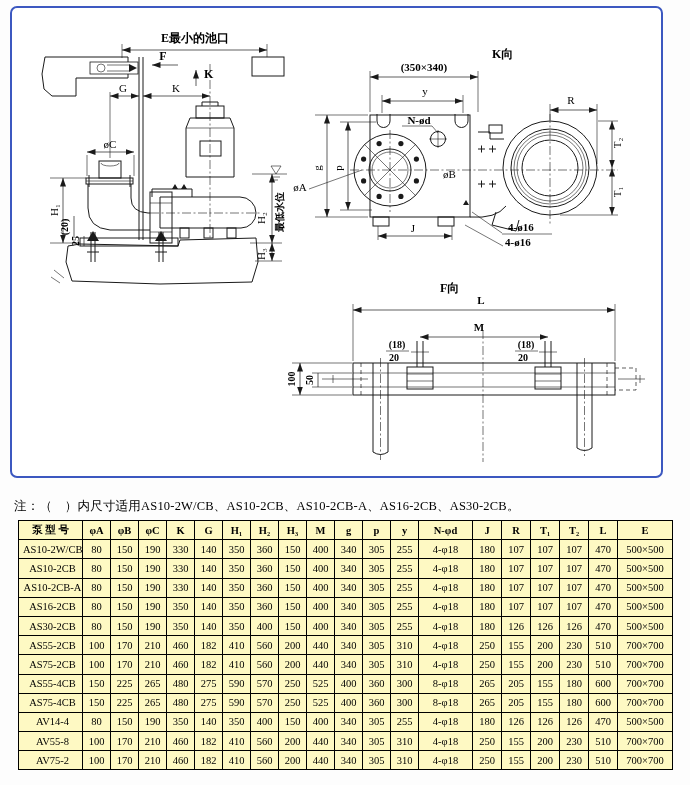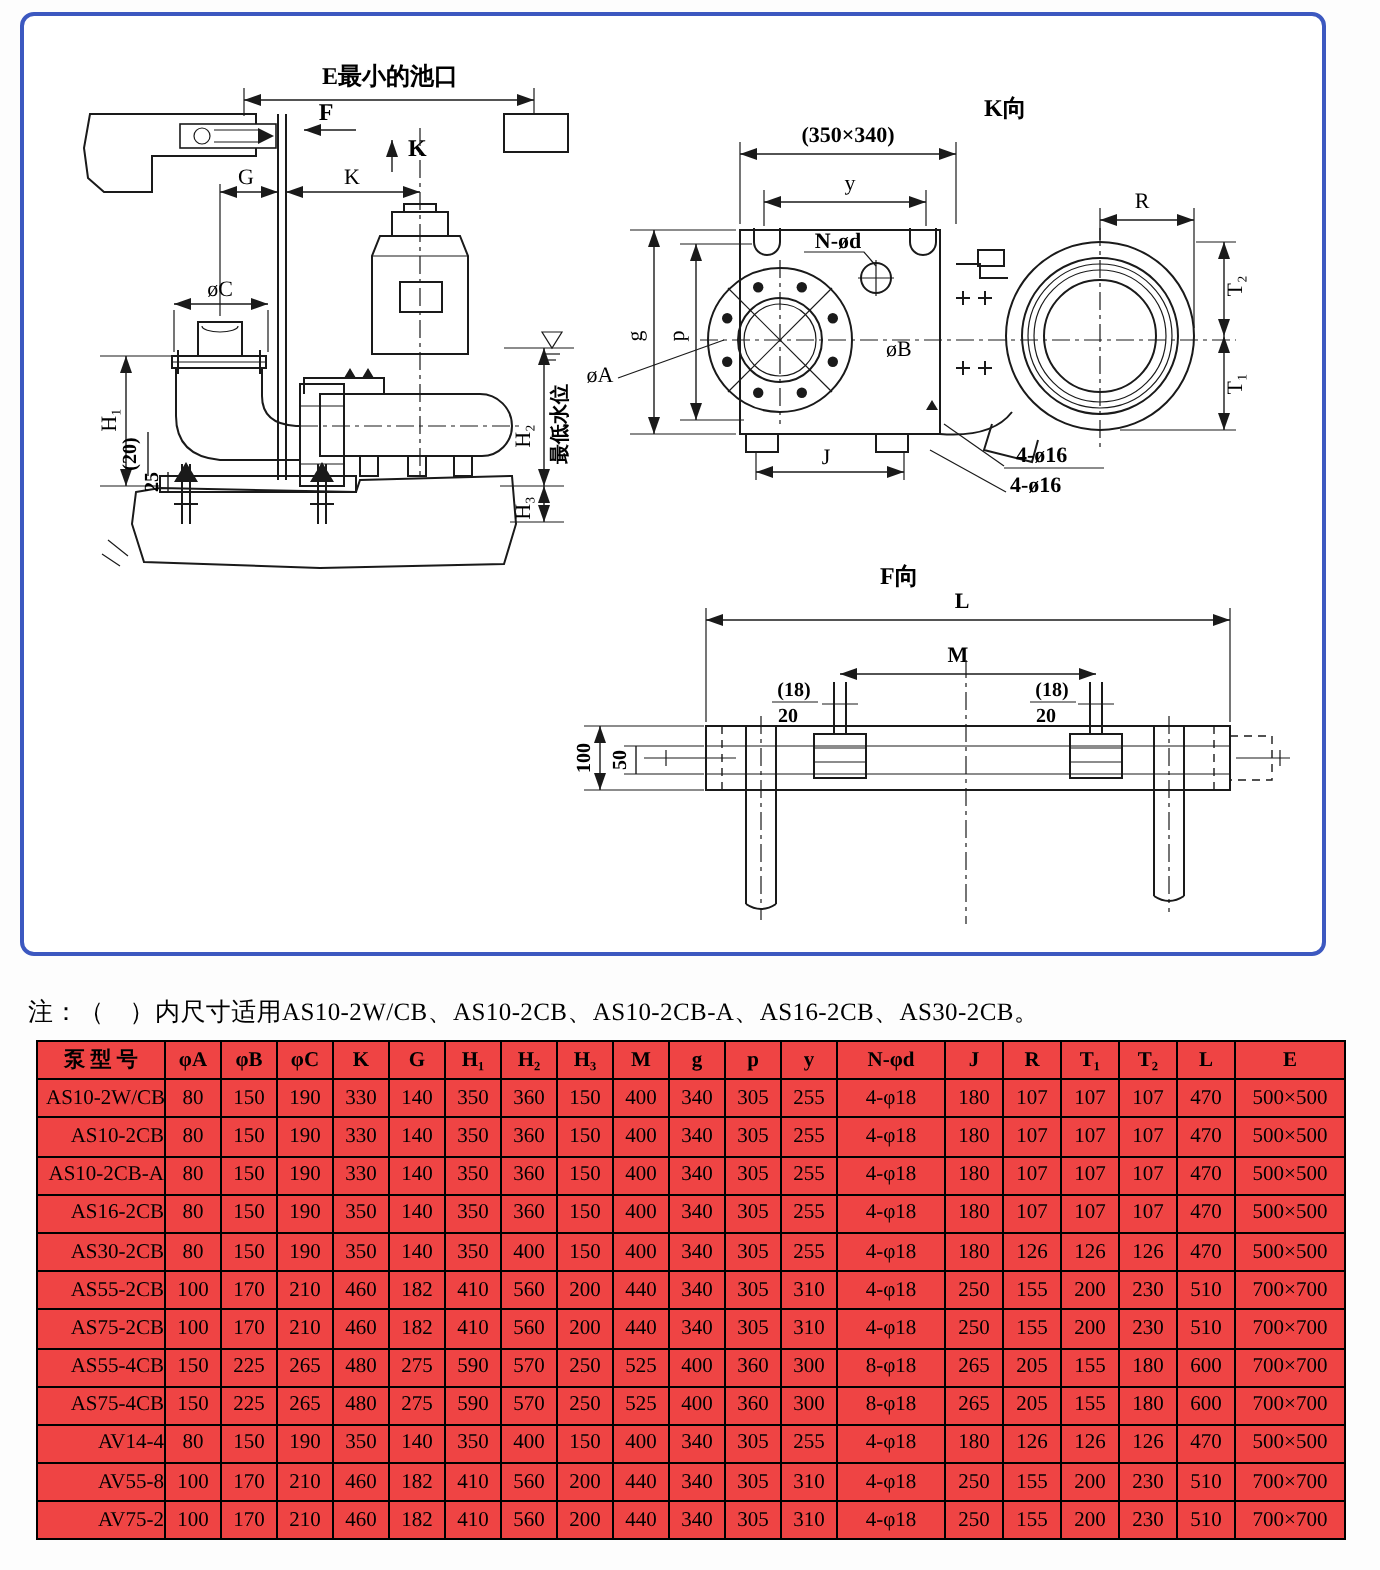--- a/index.html
+++ b/index.html
@@ -5,25 +5,25 @@
   html,body{margin:0;padding:0;}
   body{width:690px;height:785px;position:relative;background:#fdfdfd;
        font-family:"Liberation Serif","DejaVu Serif",serif;color:#000;}
   .frame{position:absolute;left:10px;top:6px;width:649px;height:468px;
          border:2px solid #3c58c0;border-radius:7px;background:#fff;}
   svg.draw{position:absolute;left:0;top:0;}
   .note{position:absolute;left:14px;top:498px;width:670px;font-size:12.5px;
         letter-spacing:.2px;white-space:nowrap;}
   table.dims{position:absolute;left:18px;top:520px;width:654px;
         border-collapse:collapse;table-layout:fixed;
-        font-size:10.5px;border:1.5px solid #000;background:#ef4444;}
+        font-size:10.5px;border:1.5px solid #000;background:#fef9c3;}
   table.dims th,table.dims td{border:1px solid #000;height:18.2px;padding:0;
         text-align:center;overflow:hidden;white-space:nowrap;font-weight:normal;}
   table.dims th{font-weight:bold;font-size:10.5px;}
-  table.dims td.model{text-align:right;padding-left:4px;}
+  table.dims td.model{text-align:center;padding-left:4px;}
   
   .ln{fill:none;stroke:#1a1a1a;stroke-width:1;}
   .tn{fill:none;stroke:#1a1a1a;stroke-width:.6;}
   .dm{fill:none;stroke:#1a1a1a;stroke-width:.7;}
   .cl{fill:none;stroke:#1a1a1a;stroke-width:.6;stroke-dasharray:9 2.5 2 2.5;}
   .dsh{fill:none;stroke:#1a1a1a;stroke-width:.7;stroke-dasharray:4 3;}
   svg text{font-family:"Liberation Serif","DejaVu Serif",serif;fill:#000;}
   .t11{font-size:11px;}
   .t12{font-size:12px;font-weight:bold;}
   .t10{font-size:10px;font-weight:bold;}

